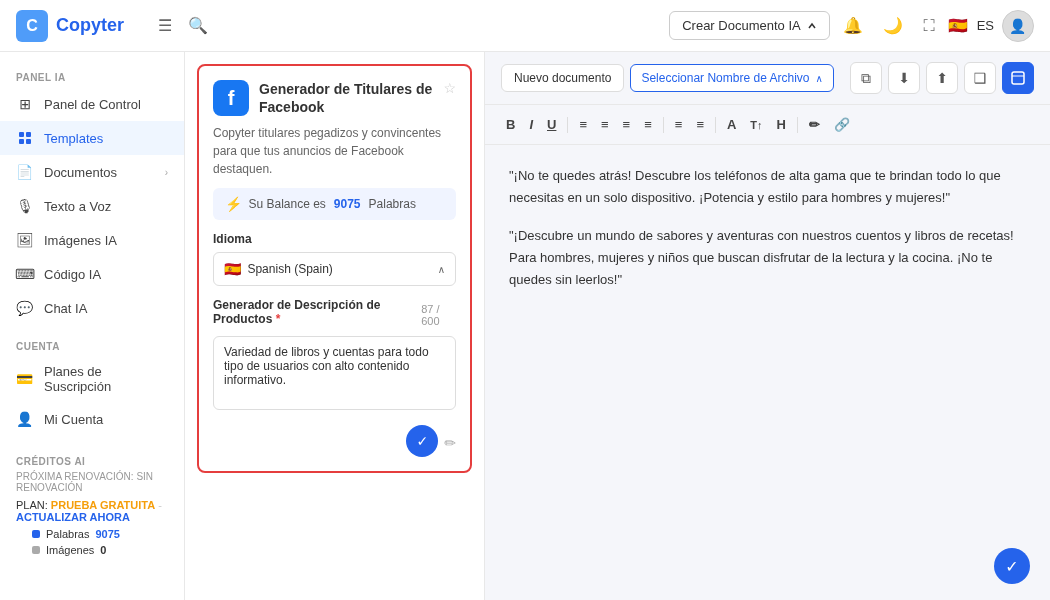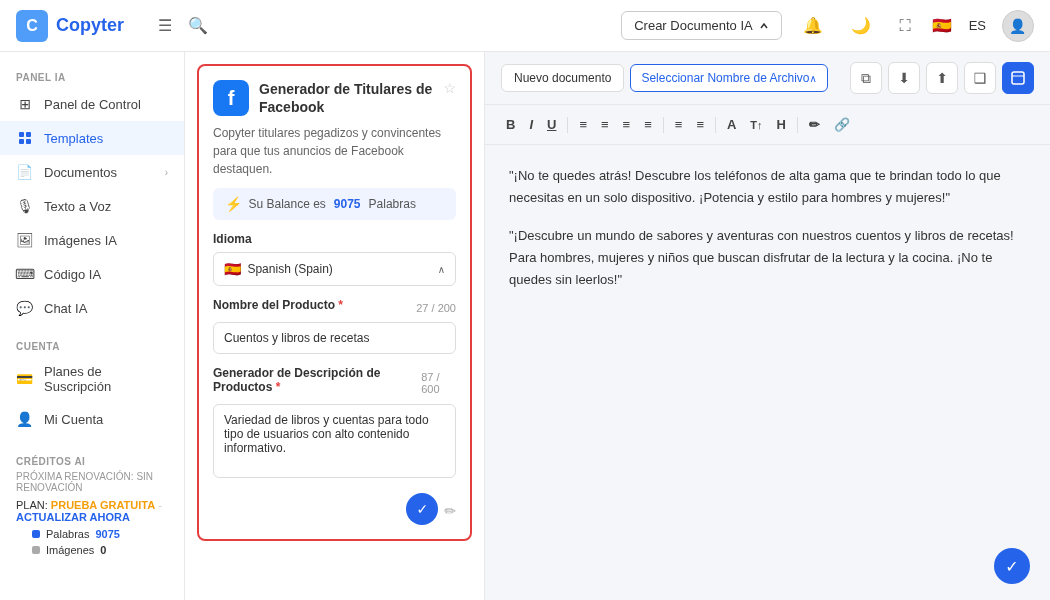--- a/index.html
+++ b/index.html
@@ -13,21 +13,21 @@
     .content-area { flex: 1; display: flex; overflow: hidden; }
     .left-panel { width: 300px; background: #fff; border-right: 1px solid #e8e8e8; overflow-y: auto; padding: 0; flex-shrink: 0; }
 
     
     .logo-area { display: flex; align-items: center; gap: 8px; margin-right: 16px; }
     .logo-box { width: 32px; height: 32px; background: #4f9cf9; border-radius: 6px; display: flex; align-items: center; justify-content: center; color: white; font-weight: bold; font-size: 16px; }
     .logo-text { font-size: 18px; font-weight: 700; color: #2563eb; }
     .top-icons { display: flex; align-items: center; gap: 4px; margin-right: 8px; }
     .top-icon-btn { background: none; border: none; cursor: pointer; color: #666; font-size: 16px; padding: 6px; border-radius: 4px; }
     .spacer { flex: 1; }
-    .top-right { display: flex; align-items: center; gap: 16px; }
+    .top-right { display: flex; align-items: center; gap: 8px; }
     .crear-btn { display: flex; align-items: center; gap: 6px; border: 1px solid #ccc; border-radius: 6px; padding: 6px 12px; background: white; cursor: pointer; font-size: 13px; color: #333; }
     .crear-btn svg { width: 10px; height: 10px; }
     .flag { font-size: 16px; }
     .lang-label { font-size: 13px; color: #333; }
     .avatar { width: 32px; height: 32px; border-radius: 50%; background: #ddd; display: flex; align-items: center; justify-content: center; color: #999; font-size: 14px; border: 1px solid #ccc; }
 
     
     .sidebar-section-title { font-size: 10px; font-weight: 600; color: #999; letter-spacing: 0.5px; padding: 8px 16px 4px; text-transform: uppercase; }
     .sidebar-item { display: flex; align-items: center; gap: 10px; padding: 8px 16px; cursor: pointer; border-radius: 0; color: #444; font-size: 13px; position: relative; }
     .sidebar-item.active { color: #2563eb; background: #eff6ff; font-weight: 500; }
@@ -50,21 +50,21 @@
 
     .field-header { display: flex; justify-content: space-between; align-items: center; margin-bottom: 4px; }
     .field-counter { font-size: 11px; color: #999; }
     .required { color: #e53e3e; }
     .text-input { width: 100%; border: 1px solid #ddd; border-radius: 6px; padding: 8px 10px; font-size: 12px; color: #333; resize: none; font-family: inherit; outline: none; }
     .check-btn { width: 32px; height: 32px; background: #2563eb; border-radius: 50%; display: flex; align-items: center; justify-content: center; color: white; font-size: 14px; cursor: pointer; float: right; margin-bottom: 4px; border: none; }
 
     
     .right-toolbar { display: flex; align-items: center; padding: 10px 16px; border-bottom: 1px solid #e8e8e8; gap: 6px; }
     .doc-tab { border: 1px solid #ddd; border-radius: 6px; padding: 6px 12px; font-size: 12px; color: #333; cursor: pointer; background: white; }
-    .select-archivo { display: flex; align-items: center; border: 1px solid #2563eb; border-radius: 6px; padding: 6px 10px; font-size: 12px; color: #2563eb; cursor: pointer; background: white; }
+    .select-archivo { display: flex; align-items: center; gap: 6px; border: 1px solid #2563eb; border-radius: 6px; padding: 6px 10px; font-size: 12px; color: #2563eb; cursor: pointer; background: white; }
     .rt-spacer { flex: 1; }
     .icon-btn-sm { width: 32px; height: 32px; display: flex; align-items: center; justify-content: center; border: 1px solid #ddd; border-radius: 6px; cursor: pointer; background: white; color: #555; font-size: 14px; }
     .icon-btn-sm.active { background: #2563eb; color: white; border-color: #2563eb; }
 
     .format-bar { display: flex; align-items: center; padding: 8px 16px; border-bottom: 1px solid #e8e8e8; gap: 4px; flex-wrap: wrap; }
     .fmt-btn { background: none; border: none; cursor: pointer; color: #444; font-size: 13px; padding: 4px 5px; border-radius: 3px; font-weight: 600; }
     .fmt-divider { width: 1px; height: 16px; background: #ddd; margin: 0 2px; }
 
     .editor-content { flex: 1; padding: 20px 24px; font-size: 13px; color: #333; line-height: 1.7; }
     .editor-paragraph { margin-bottom: 16px; }
@@ -205,30 +205,20 @@
               <div class="field-label">Idioma</div>
               <div class="select-box">
                 <div class="select-box-inner">
                   <span class="flag-sm">🇪🇸</span>
                   <span>Spanish (Spain)</span>
                 </div>
                 <span style="font-size:10px; color:#666;">∧</span>
               </div>
             </div>
 
-            <div class="field-group">
-              <div class="field-header">
-                <span class="field-label">
-                  <span>Nombre del Producto</span>
-                  <span class="required"> *</span>
-                </span>
-                <span class="field-counter">27 / 200</span>
-              </div>
-              <input type="text" class="text-input" value="Cuentos y libros de recetas" style="">
-            </div>
 
 
             <div class="field-group">
               <div class="field-header">
                 <span class="field-label">
                   <span>Generador de Descripción de Productos</span>
                   <span class="required"> *</span>
                 </span>
                 <span class="field-counter">87 / 600</span>
               </div>

